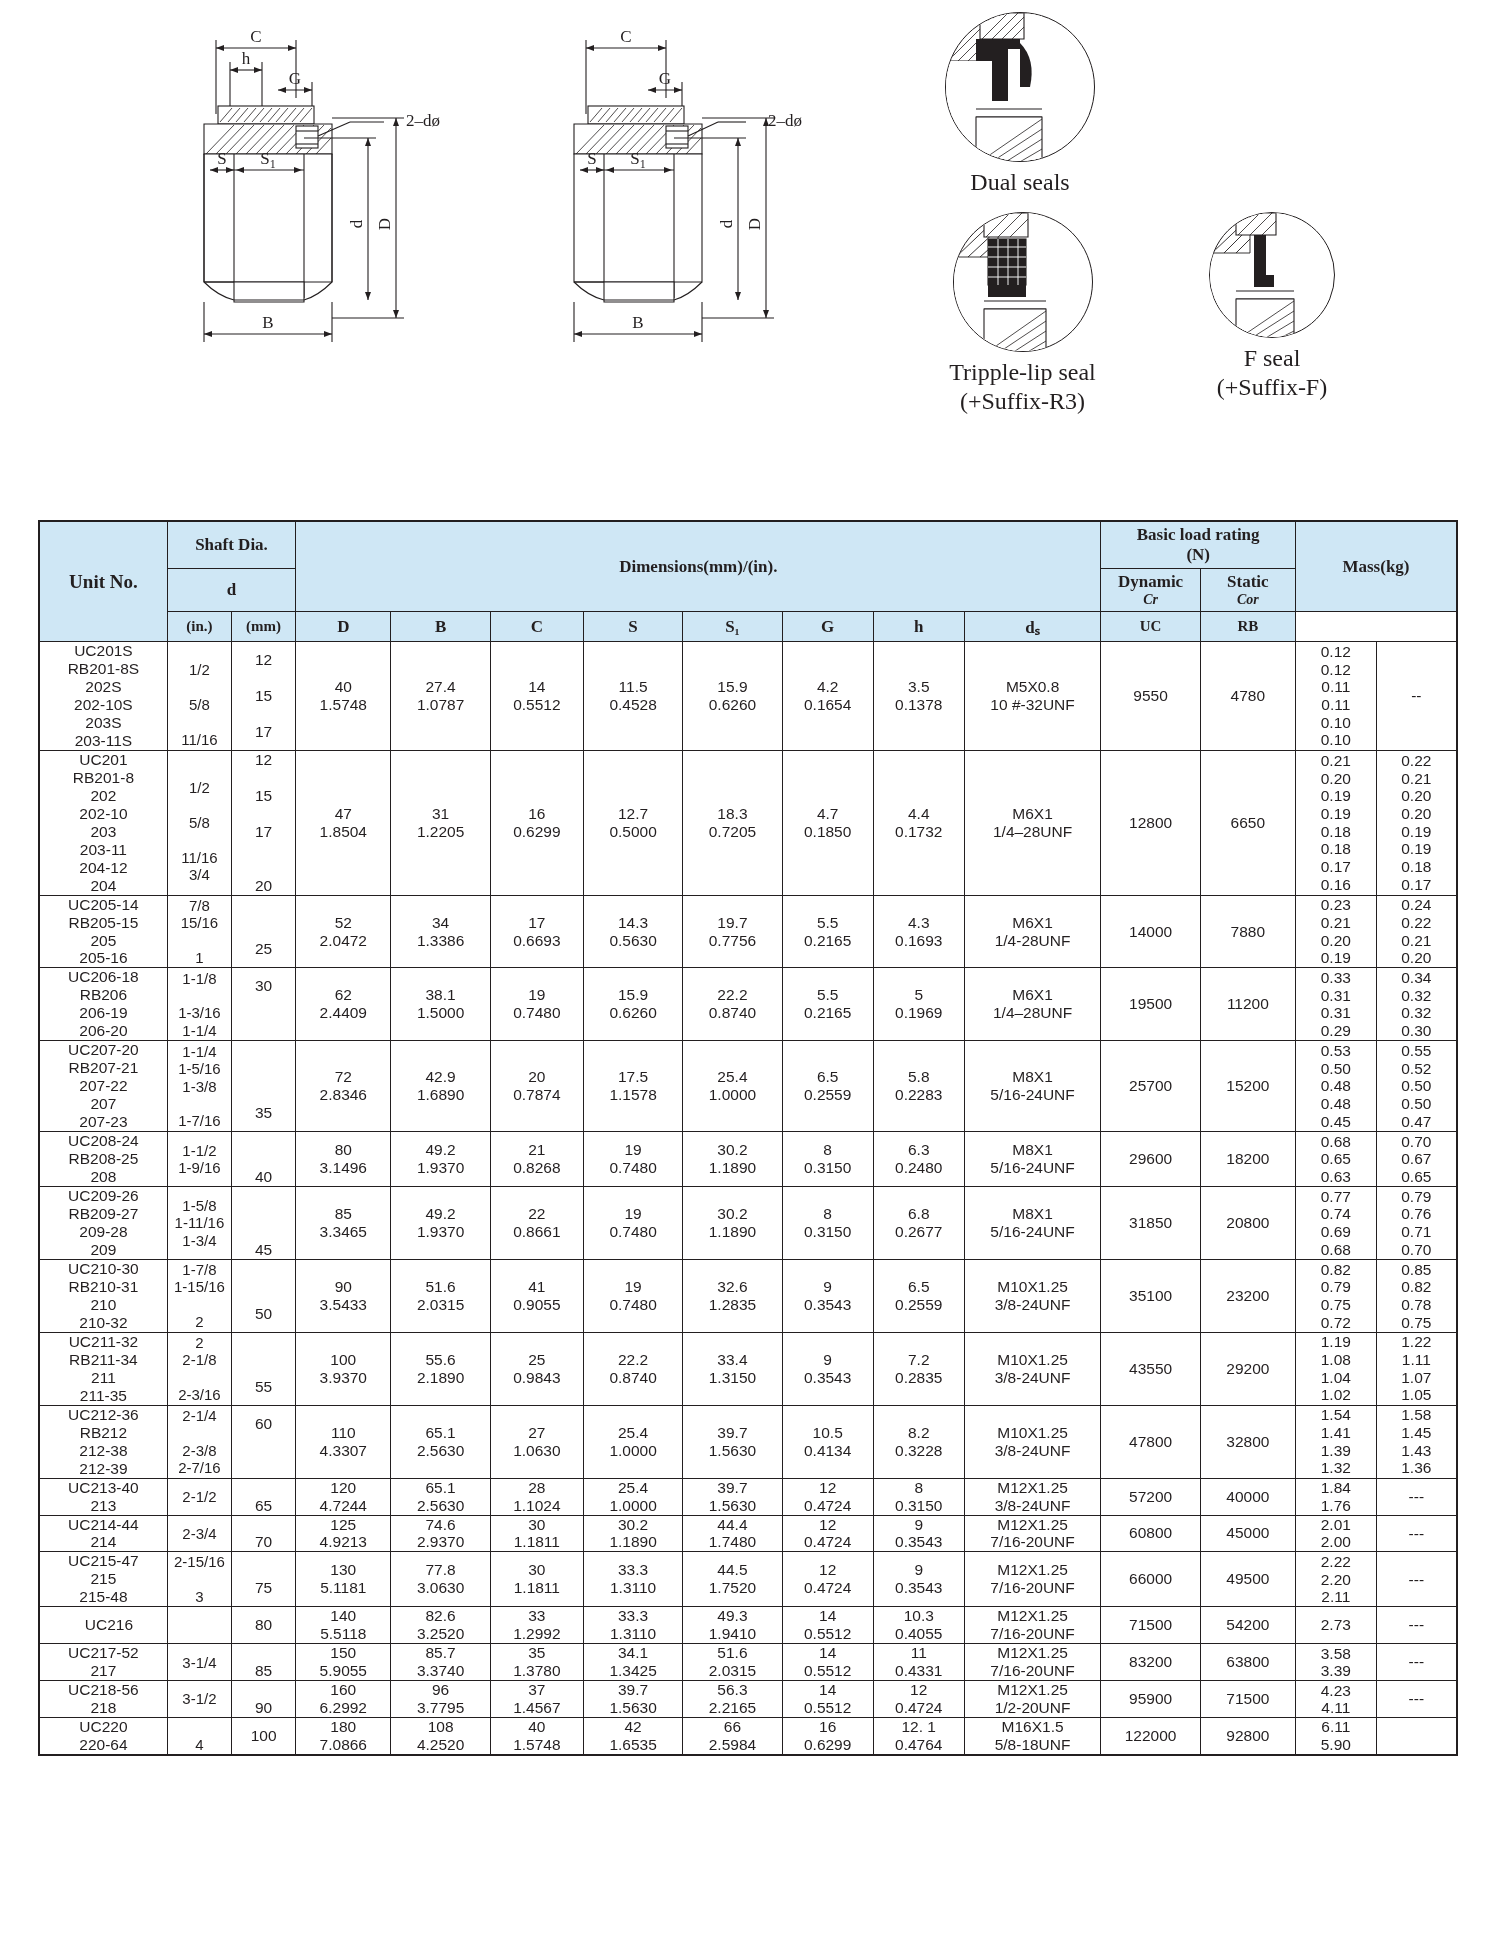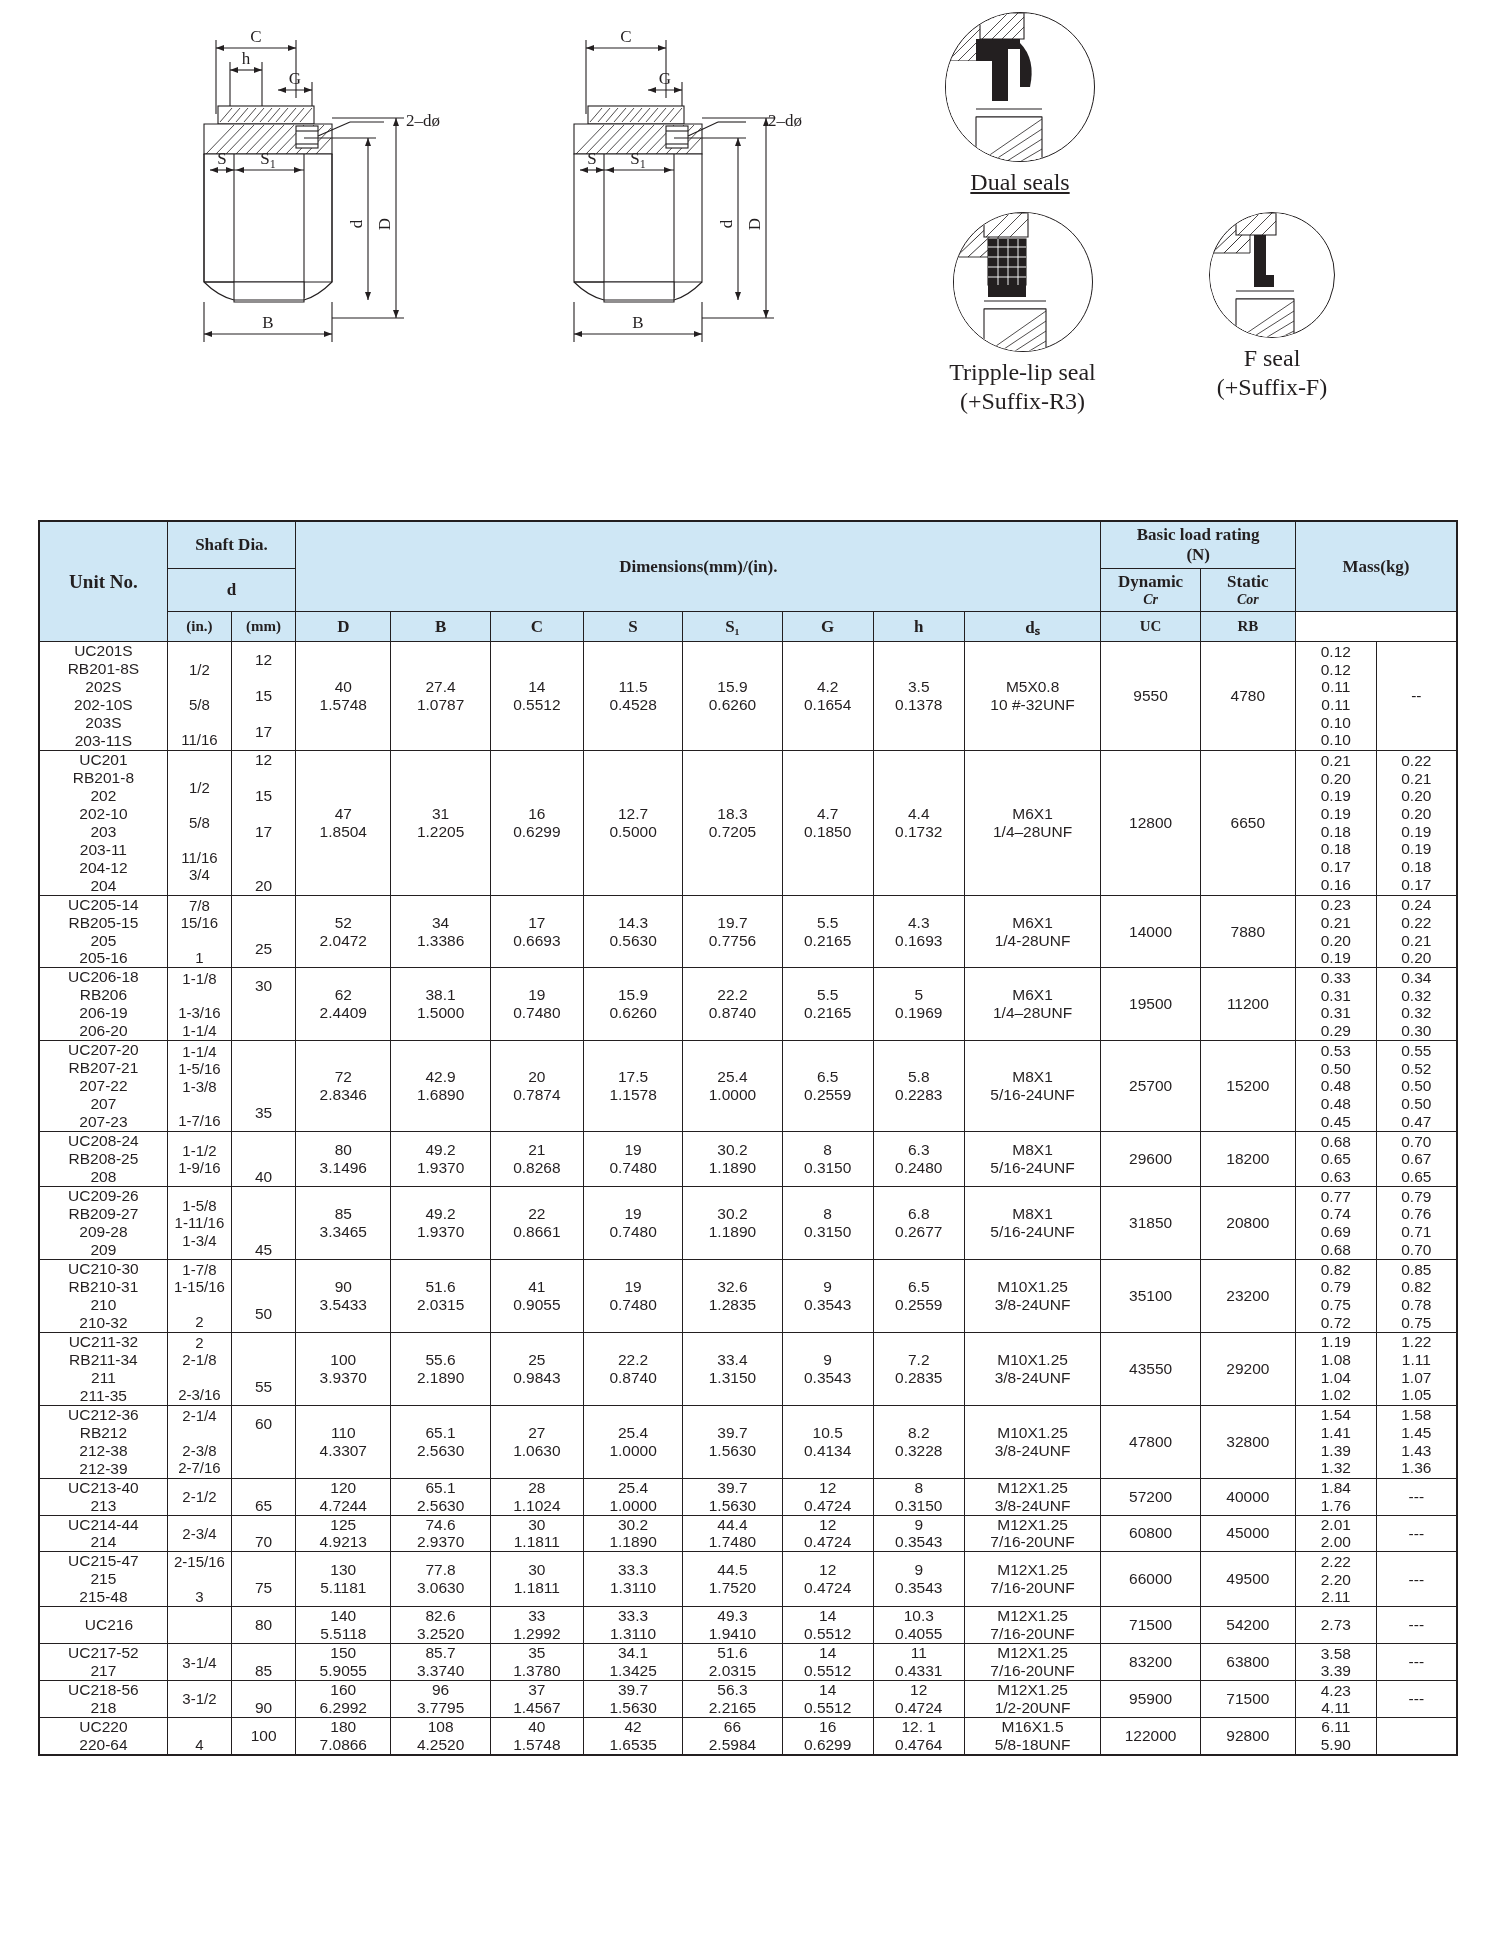--- a/index.html
+++ b/index.html
@@ -323,21 +323,21 @@
           <text x="22" y="146">S</text>
           <text x="68" y="146">S<tspan font-size="12" dy="4">1</tspan></text>
           <text x="162" y="206" transform="rotate(-90 162 206)">d</text>
           <text x="190" y="206" transform="rotate(-90 190 206)">D</text>
           <text x="68" y="310">B</text>
         </g>
       </svg>
     </div>
 
 
-    <div class="seal-group" style="left:940px; top:12px; width:160px;text-decoration:underline;">
+    <div class="seal-group" style="left:940px; top:12px; width:160px;">
       <div class="seal-circle" style="width:150px; height:150px; margin:0 auto;">
         <svg width="150" height="150" viewBox="0 0 150 150">
           <g stroke="#231f20" fill="none" stroke-width="1.1">
             <path d="M0,48 H48 V0"></path>
             <path d="M0,48 H48 V0 H96 V150 H0 Z" fill="#ffffff" stroke="none"></path>
             <g stroke="#231f20" stroke-width="0.8">
               <line x1="2" y1="48" x2="48" y2="2"></line>
               <line x1="12" y1="48" x2="48" y2="12"></line>
               <line x1="22" y1="48" x2="48" y2="22"></line>
               <line x1="32" y1="48" x2="48" y2="32"></line>

